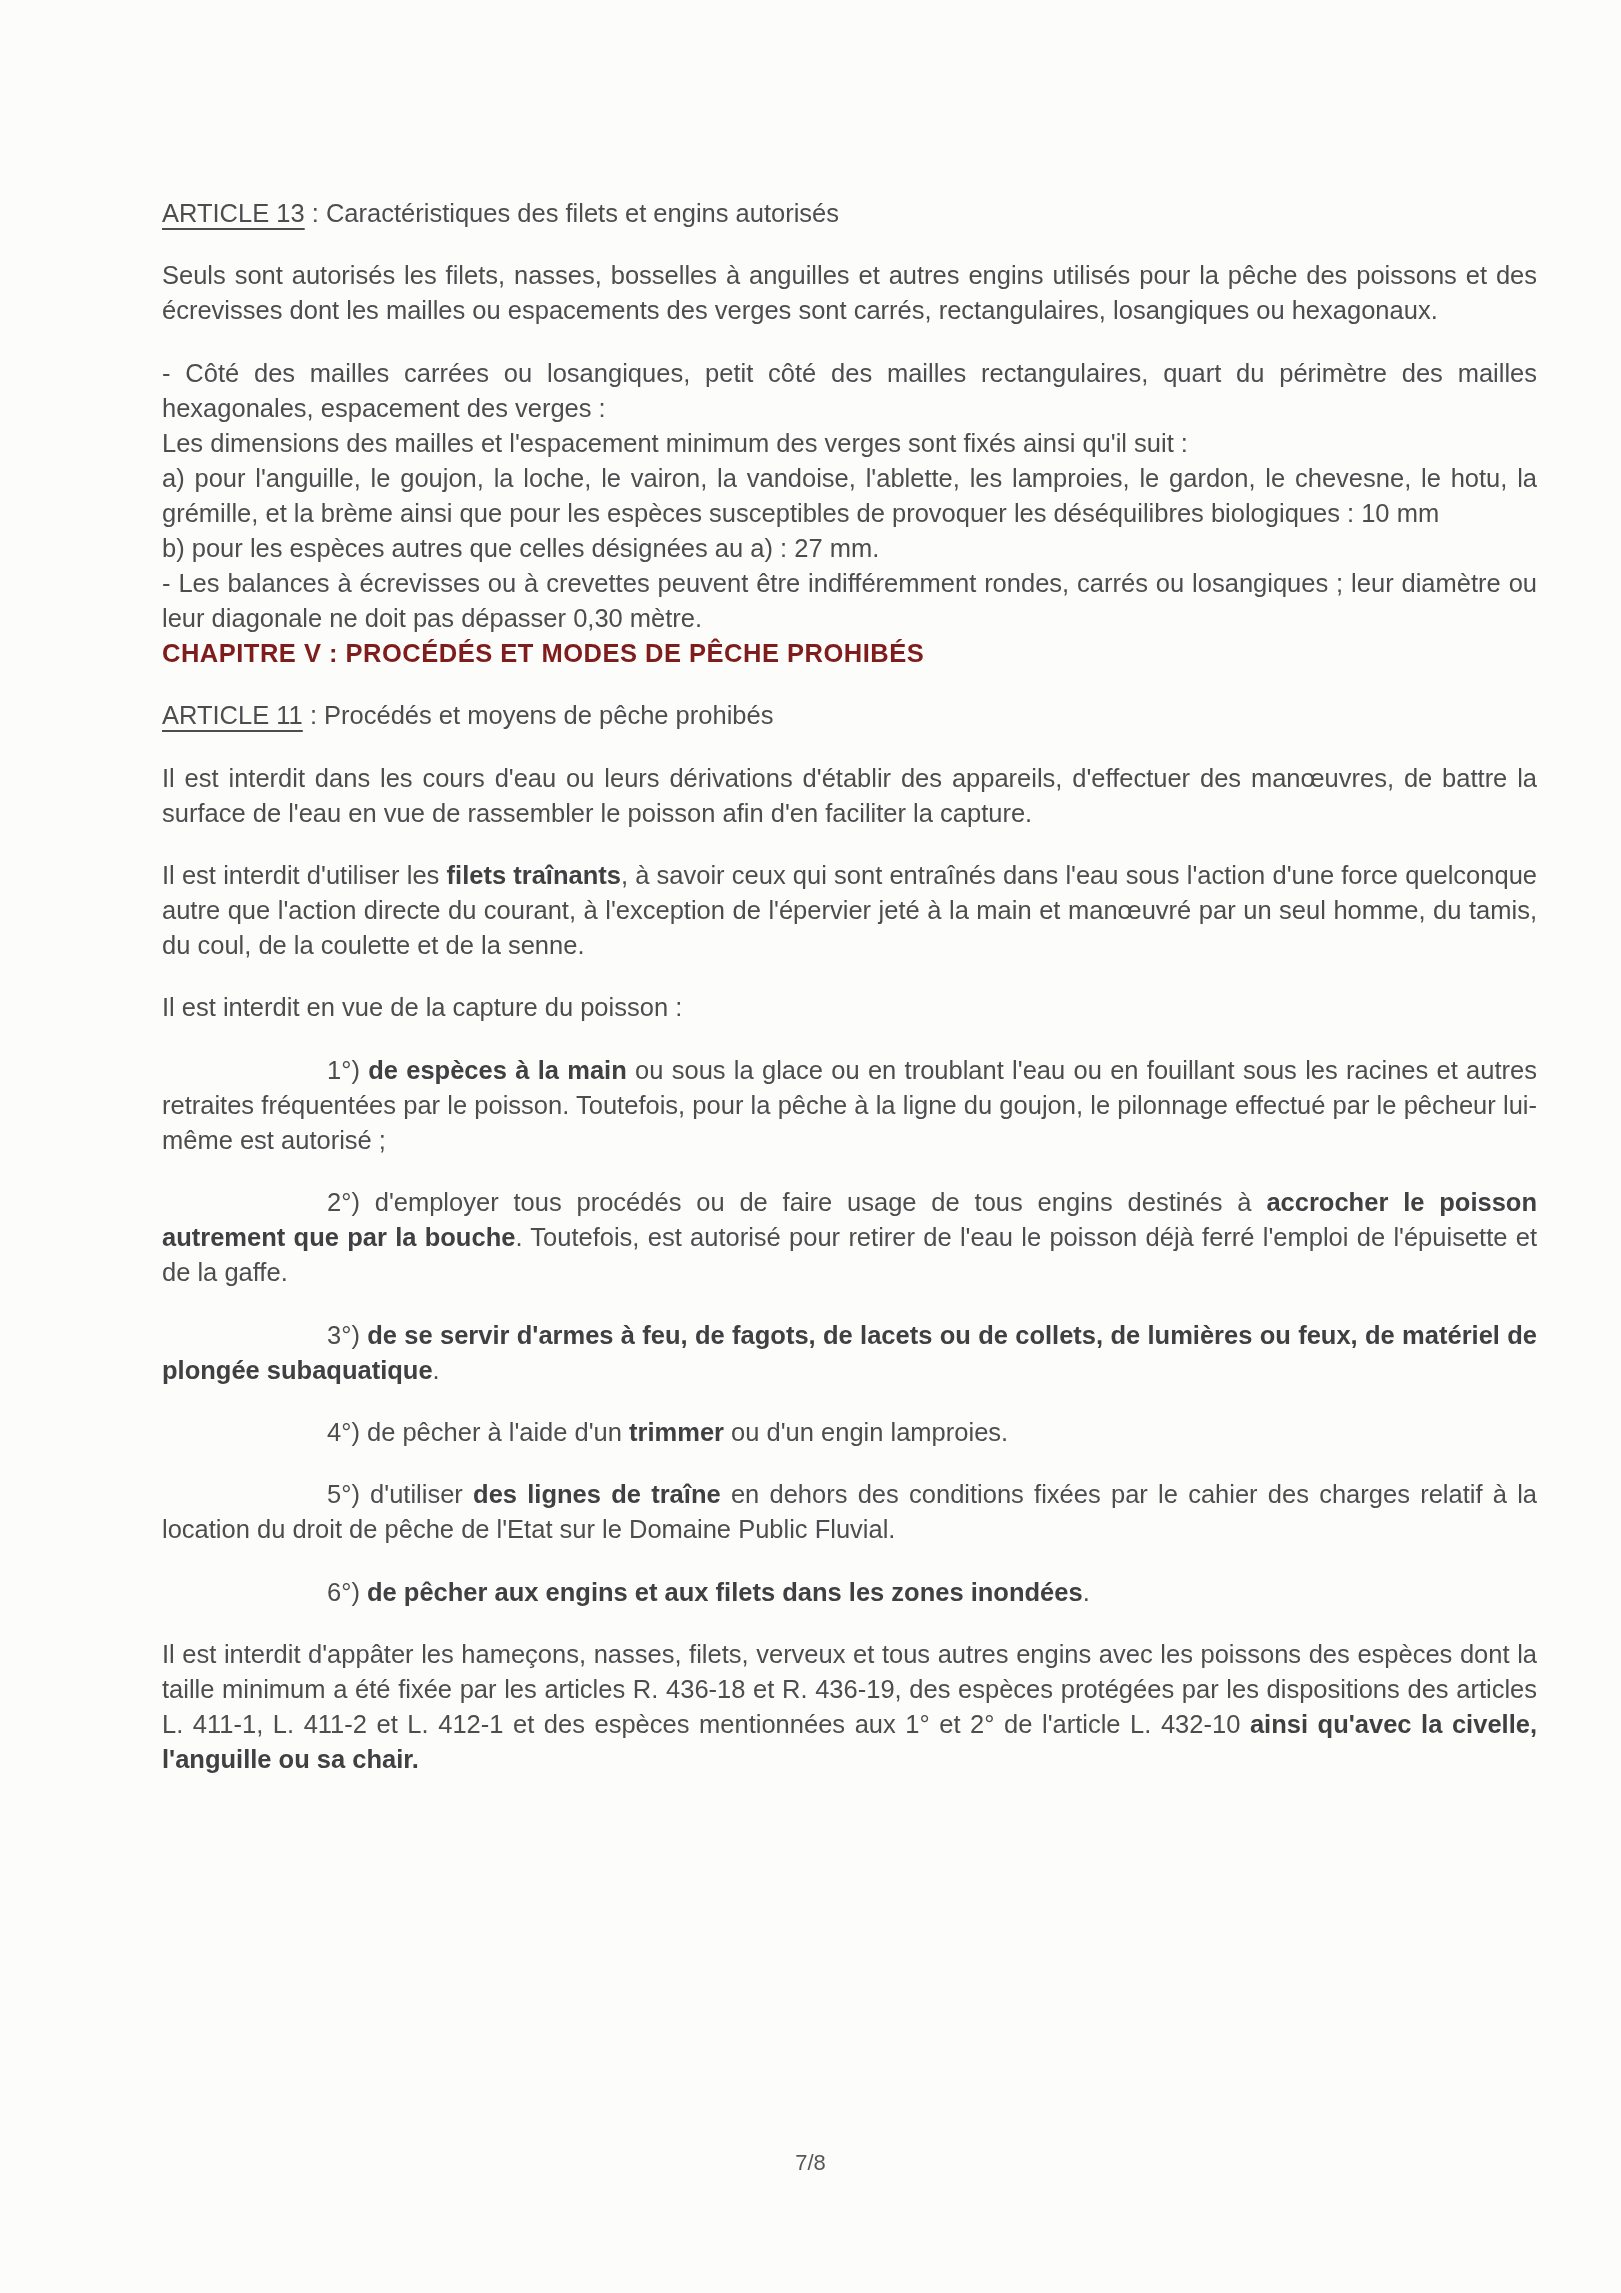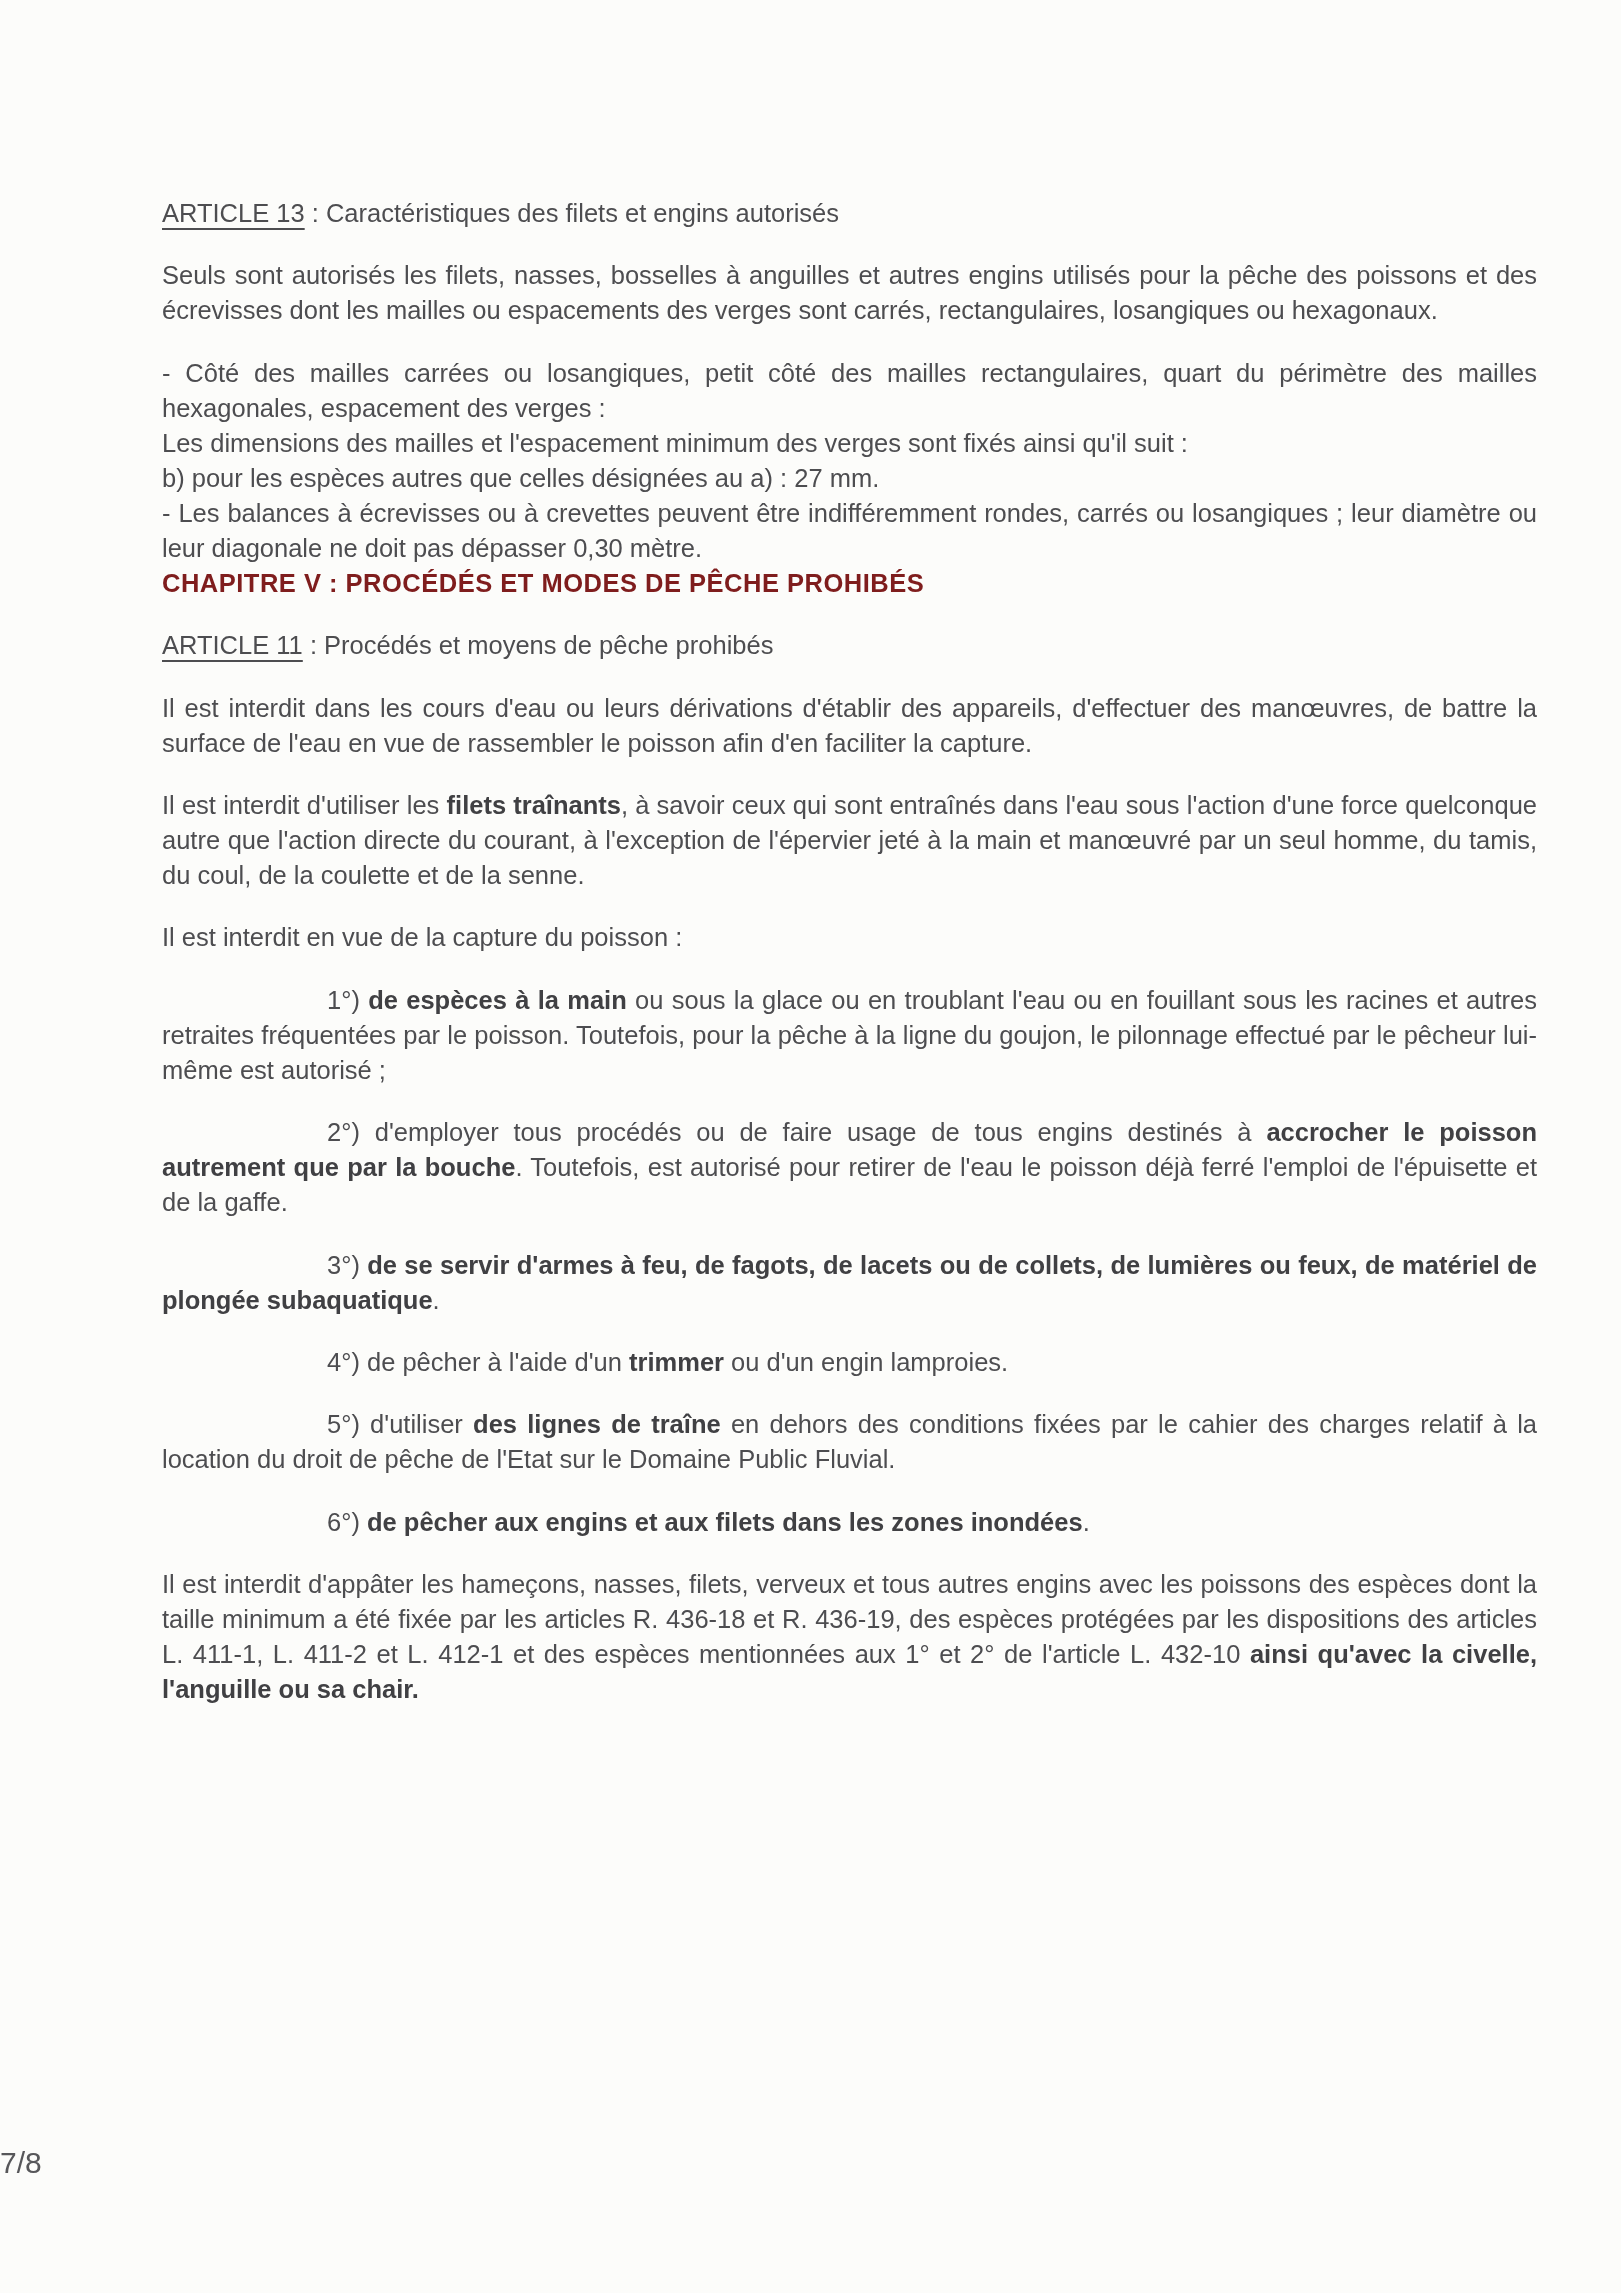--- a/index.html
+++ b/index.html
@@ -43,36 +43,37 @@
     margin: 5.9px 0 29px 0;
     letter-spacing: 0.5px;
   }
   .ab-block { margin-left: 179px; }
   .num-item { text-indent: 165px; }
   .footer {
     position: absolute;
     left: 0;
     right: 0;
     bottom: 114px;
-    text-align: left;
-    font-size: 30px;
+    text-align: center;
+    font-size: 22px;
     color: #57575a;
   }
 </style>
 </head>
 <body>
 
 <div class="page">
 
   <p class="article-heading"><span class="article-label">ARTICLE 13</span><span> : Caractéristiques des filets et engins autorisés</span></p>
 
   <p>Seuls sont autorisés les filets, nasses, bosselles à anguilles et autres engins utilisés pour la pêche des poissons et des écrevisses dont les mailles ou espacements des verges sont carrés, rectangulaires, losangiques ou hexagonaux.</p>
 
   <p class="tight">- Côté des mailles carrées ou losangiques, petit côté des mailles rectangulaires, quart du périmètre des mailles hexagonales, espacement des verges :</p>
   <p class="tight">Les dimensions des mailles et l'espacement minimum des verges sont fixés ainsi qu'il suit :</p>
+  <p class="tight ab-block">a) pour l'anguille, le goujon, la loche, le vairon, la vandoise, l'ablette, les lamproies, le gardon, le chevesne, le hotu, la grémille, et la brème ainsi que pour les espèces susceptibles de provoquer les déséquilibres biologiques : 10 mm</p>
   <p class="tight ab-block">b) pour les espèces autres que celles désignées au a) : 27 mm.</p>
   <p class="tight">- Les balances à écrevisses ou à crevettes peuvent être indifféremment rondes, carrés ou losangiques ; leur diamètre ou leur diagonale ne doit pas dépasser 0,30 mètre.</p>
 
   <p class="chapter-heading">CHAPITRE V : PROCÉDÉS ET MODES DE PÊCHE PROHIBÉS</p>
 
   <p class="article-heading"><span class="article-label">ARTICLE 11</span><span> : Procédés et moyens de pêche prohibés</span></p>
 
   <p>Il est interdit dans les cours d'eau ou leurs dérivations d'établir des appareils, d'effectuer des manœuvres, de battre la surface de l'eau en vue de rassembler le poisson afin d'en faciliter la capture.</p>
 
   <p><span>Il est interdit d'utiliser les </span><span class="bold-run">filets traînants</span><span>, à savoir ceux qui sont entraînés dans l'eau sous l'action d'une force quelconque autre que l'action directe du courant, à l'exception de l'épervier jeté à la main et manœuvré par un seul homme, du tamis, du coul, de la coulette et de la senne.</span></p>

